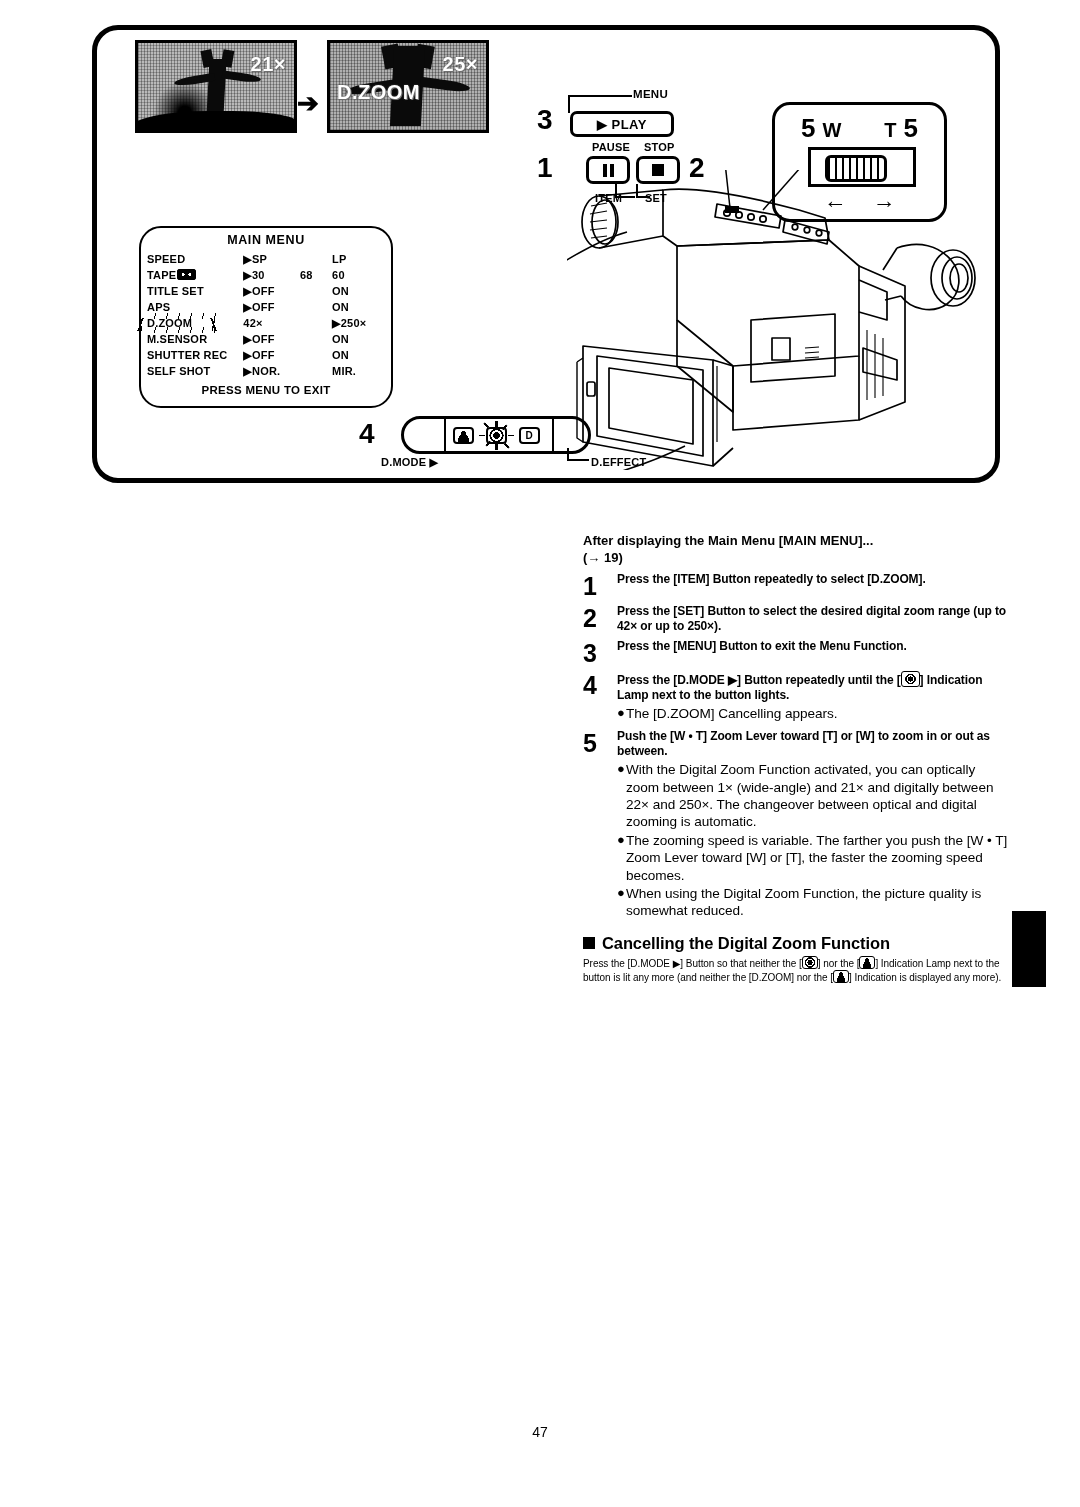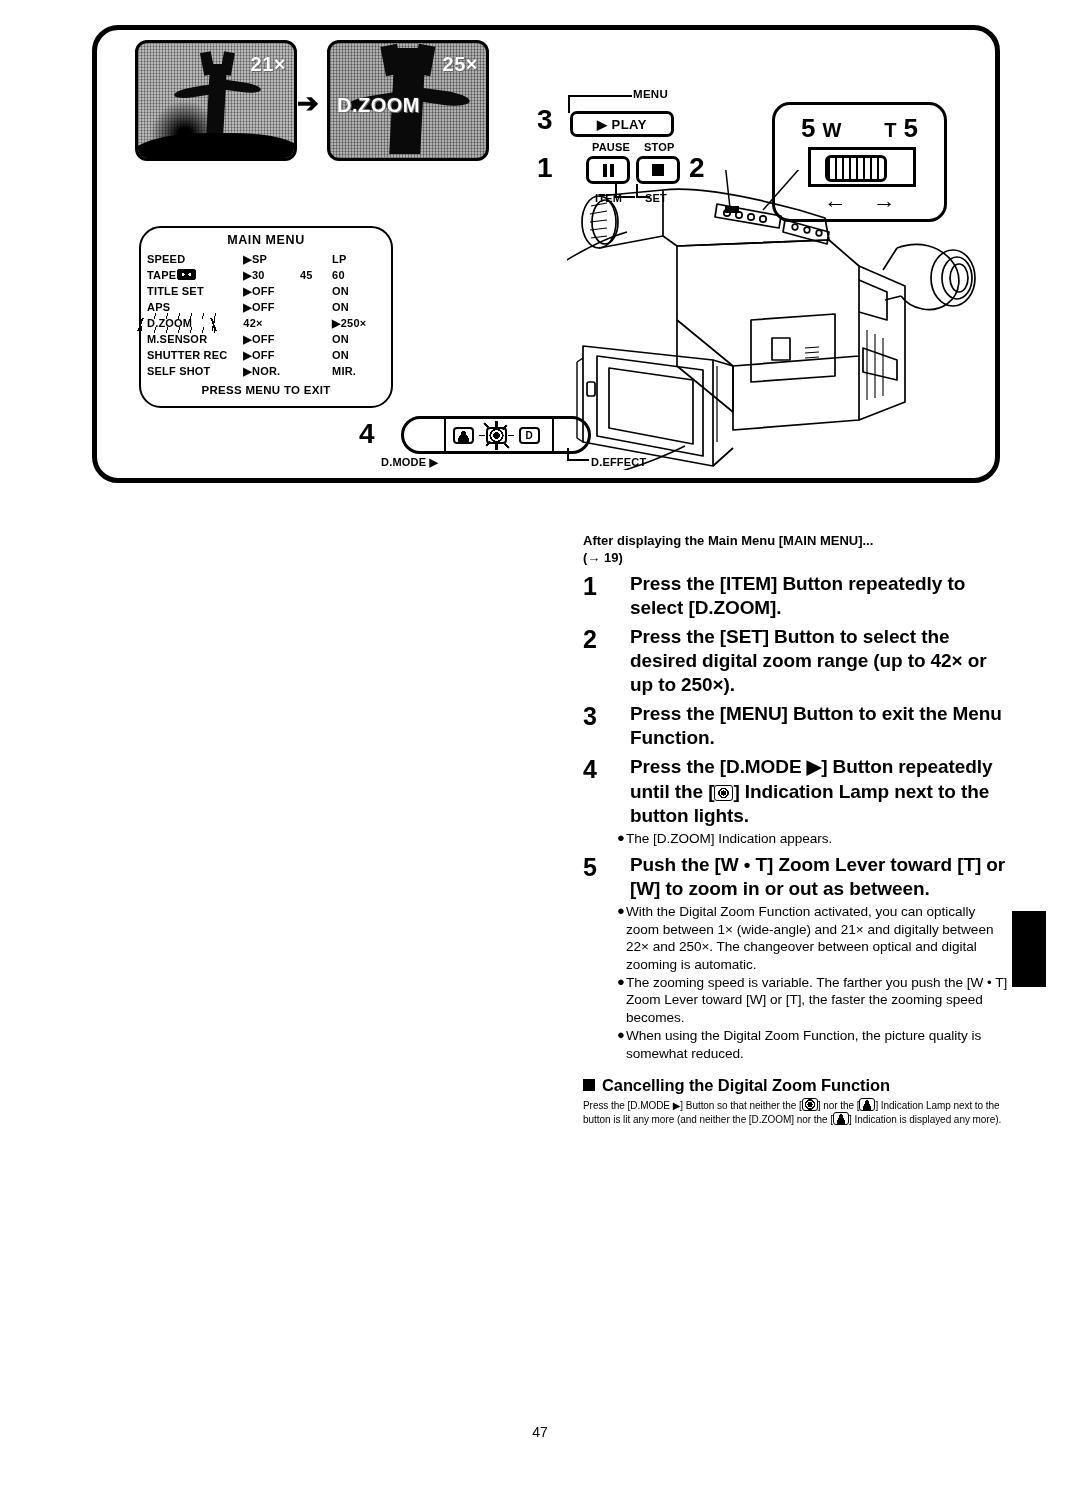--- a/index.html
+++ b/index.html
@@ -30,23 +30,23 @@
     border: 5px solid #000;
     border-radius: 26px;
     box-sizing: border-box;
     background: #fff;
   }
 
   
   .thumb {
     position: absolute;
     width: 162px;
-    height: 121px;
+    height: 93px;
     border: 3px solid #000;
-    border-radius: 12px;
+    border-radius: 0;
     box-sizing: border-box;
     overflow: hidden;
     background:
       repeating-linear-gradient(90deg, rgba(0,0,0,.30) 0 1px, rgba(0,0,0,0) 1px 3px),
       repeating-linear-gradient(0deg, rgba(0,0,0,.22) 0 1px, rgba(0,0,0,0) 1px 3px),
       radial-gradient(circle at 30% 80%, #000 0 5%, rgba(0,0,0,0) 24%),
       #b9b9b9;
   }
   .thumb.t1 { left: 38px; top: 10px; }
   .thumb.t2 { left: 230px; top: 10px; }
@@ -361,25 +361,24 @@
   .step-num {
     width: 34px;
     flex: none;
     font-size: 25px;
     font-weight: bold;
     line-height: 1;
     padding-top: 2px;
   }
   .step-body { flex: 1; }
   .step-text {
-    font-size: 19px;
+    font-size: 12px;
     font-weight: bold;
     line-height: 1.27;
     letter-spacing: -0.1px;
-    margin-left: 13px;
   }
   .bullets { margin-top: 2px; }
   .bullet {
     display: flex;
     font-size: 13.6px;
     line-height: 1.28;
     letter-spacing: -0.05px;
     margin-bottom: 1px;
   }
   .bullet .dot { flex: none; width: 9px; font-size: 13px; line-height: 1.28; }
@@ -473,21 +472,21 @@
       <div class="mm-row">
         <div class="mm-label"><span>SPEED</span></div>
         <div class="mm-c1">▶SP</div>
         <div class="mm-c2"></div>
         <div class="mm-c3">LP</div>
       </div>
 
       <div class="mm-row">
         <div class="mm-label"><span>TAPE</span><span class="cassette-icon"></span></div>
         <div class="mm-c1">▶30</div>
-        <div class="mm-c2">45</div>
+        <div class="mm-c2">68</div>
         <div class="mm-c3">60</div>
       </div>
 
       <div class="mm-row">
         <div class="mm-label"><span>TITLE SET</span></div>
         <div class="mm-c1">▶OFF</div>
         <div class="mm-c2"></div>
         <div class="mm-c3">ON</div>
       </div>
 
@@ -671,21 +670,21 @@
       </div>
     </div>
 
     <div class="step">
       <div class="step-num">4</div>
       <div class="step-body">
         <div class="step-text"><span>Press the [D.MODE ▶] Button repeatedly until the [</span><span class="inline-box dz big"></span><span>] Indication Lamp next to the button lights.</span></div>
         <div class="bullets">
           <div class="bullet">
             <span class="dot">●</span>
-            <span class="btext">The [D.ZOOM] Indication appears.</span>
+            <span class="btext">The [D.ZOOM] Cancelling appears.</span>
           </div>
         </div>
       </div>
     </div>
 
     <div class="step">
       <div class="step-num">5</div>
       <div class="step-body">
         <div class="step-text">Push the [W • T] Zoom Lever toward [T] or [W] to zoom in or out as between.</div>
         <div class="bullets">

